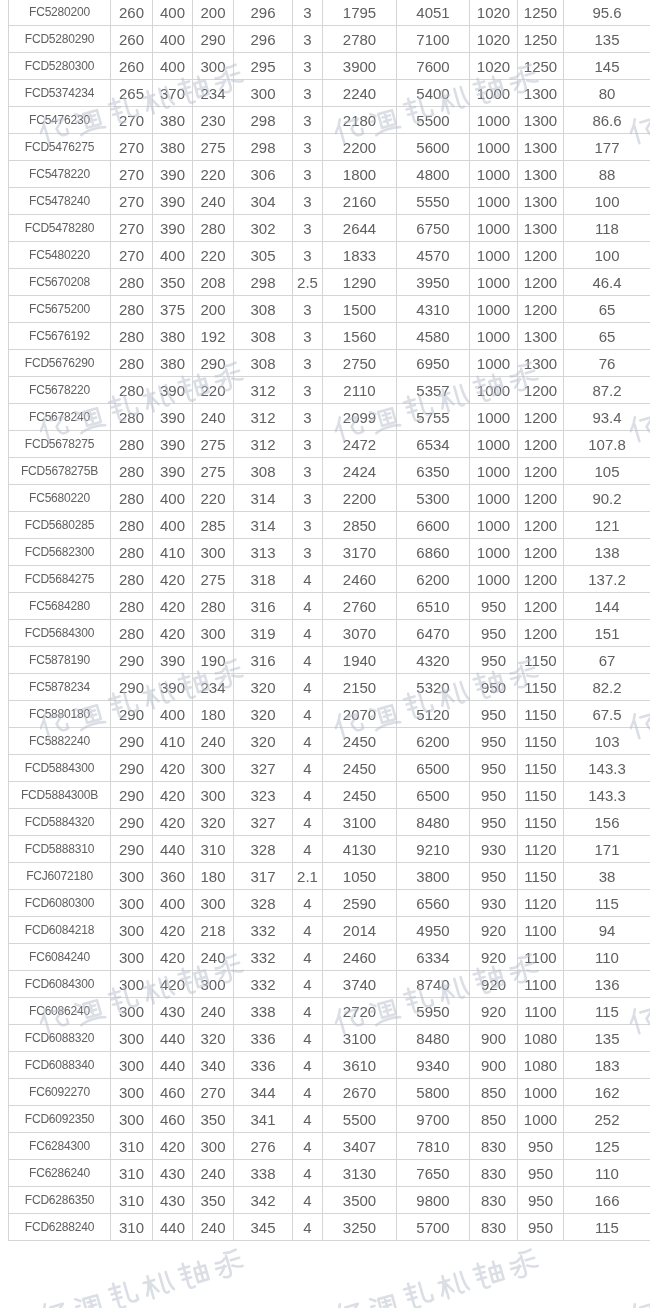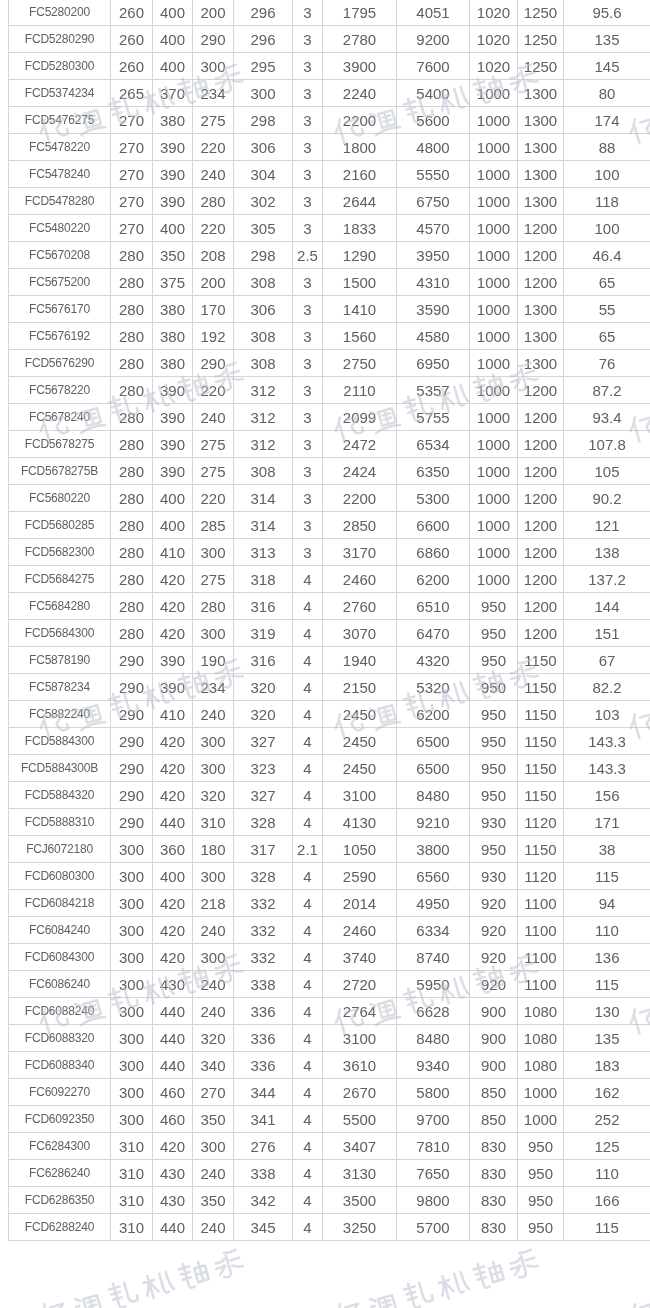--- a/index.html
+++ b/index.html
@@ -106,21 +106,21 @@
           <td>95.6</td>
         </tr>
         <tr>
           <td class="model">FCD5280290</td>
           <td>260</td>
           <td>400</td>
           <td>290</td>
           <td>296</td>
           <td>3</td>
           <td>2780</td>
-          <td>9200</td>
+          <td>7100</td>
           <td>1020</td>
           <td>1250</td>
           <td>135</td>
         </tr>
         <tr>
           <td class="model">FCD5280300</td>
           <td>260</td>
           <td>400</td>
           <td>300</td>
           <td>295</td>
@@ -138,31 +138,44 @@
           <td>234</td>
           <td>300</td>
           <td>3</td>
           <td>2240</td>
           <td>5400</td>
           <td>1000</td>
           <td>1300</td>
           <td>80</td>
         </tr>
         <tr>
+          <td class="model">FC5476230</td>
+          <td>270</td>
+          <td>380</td>
+          <td>230</td>
+          <td>298</td>
+          <td>3</td>
+          <td>2180</td>
+          <td>5500</td>
+          <td>1000</td>
+          <td>1300</td>
+          <td>86.6</td>
+        </tr>
+        <tr>
           <td class="model">FCD5476275</td>
           <td>270</td>
           <td>380</td>
           <td>275</td>
           <td>298</td>
           <td>3</td>
           <td>2200</td>
           <td>5600</td>
           <td>1000</td>
           <td>1300</td>
-          <td>174</td>
+          <td>177</td>
         </tr>
         <tr>
           <td class="model">FC5478220</td>
           <td>270</td>
           <td>390</td>
           <td>220</td>
           <td>306</td>
           <td>3</td>
           <td>1800</td>
           <td>4800</td>
@@ -229,33 +242,20 @@
           <td>200</td>
           <td>308</td>
           <td>3</td>
           <td>1500</td>
           <td>4310</td>
           <td>1000</td>
           <td>1200</td>
           <td>65</td>
         </tr>
         <tr>
-          <td class="model">FC5676170</td>
-          <td>280</td>
-          <td>380</td>
-          <td>170</td>
-          <td>306</td>
-          <td>3</td>
-          <td>1410</td>
-          <td>3590</td>
-          <td>1000</td>
-          <td>1300</td>
-          <td>55</td>
-        </tr>
-        <tr>
           <td class="model">FC5676192</td>
           <td>280</td>
           <td>380</td>
           <td>192</td>
           <td>308</td>
           <td>3</td>
           <td>1560</td>
           <td>4580</td>
           <td>1000</td>
           <td>1300</td>
@@ -422,20 +422,33 @@
           <td>290</td>
           <td>390</td>
           <td>234</td>
           <td>320</td>
           <td>4</td>
           <td>2150</td>
           <td>5320</td>
           <td>950</td>
           <td>1150</td>
           <td>82.2</td>
+        </tr>
+        <tr>
+          <td class="model">FC5880180</td>
+          <td>290</td>
+          <td>400</td>
+          <td>180</td>
+          <td>320</td>
+          <td>4</td>
+          <td>2070</td>
+          <td>5120</td>
+          <td>950</td>
+          <td>1150</td>
+          <td>67.5</td>
         </tr>
         <tr>
           <td class="model">FC5882240</td>
           <td>290</td>
           <td>410</td>
           <td>240</td>
           <td>320</td>
           <td>4</td>
           <td>2450</td>
           <td>6200</td>
@@ -567,33 +580,20 @@
           <td>240</td>
           <td>338</td>
           <td>4</td>
           <td>2720</td>
           <td>5950</td>
           <td>920</td>
           <td>1100</td>
           <td>115</td>
         </tr>
         <tr>
-          <td class="model">FCD6088240</td>
-          <td>300</td>
-          <td>440</td>
-          <td>240</td>
-          <td>336</td>
-          <td>4</td>
-          <td>2764</td>
-          <td>6628</td>
-          <td>900</td>
-          <td>1080</td>
-          <td>130</td>
-        </tr>
-        <tr>
           <td class="model">FCD6088320</td>
           <td>300</td>
           <td>440</td>
           <td>320</td>
           <td>336</td>
           <td>4</td>
           <td>3100</td>
           <td>8480</td>
           <td>900</td>
           <td>1080</td>

